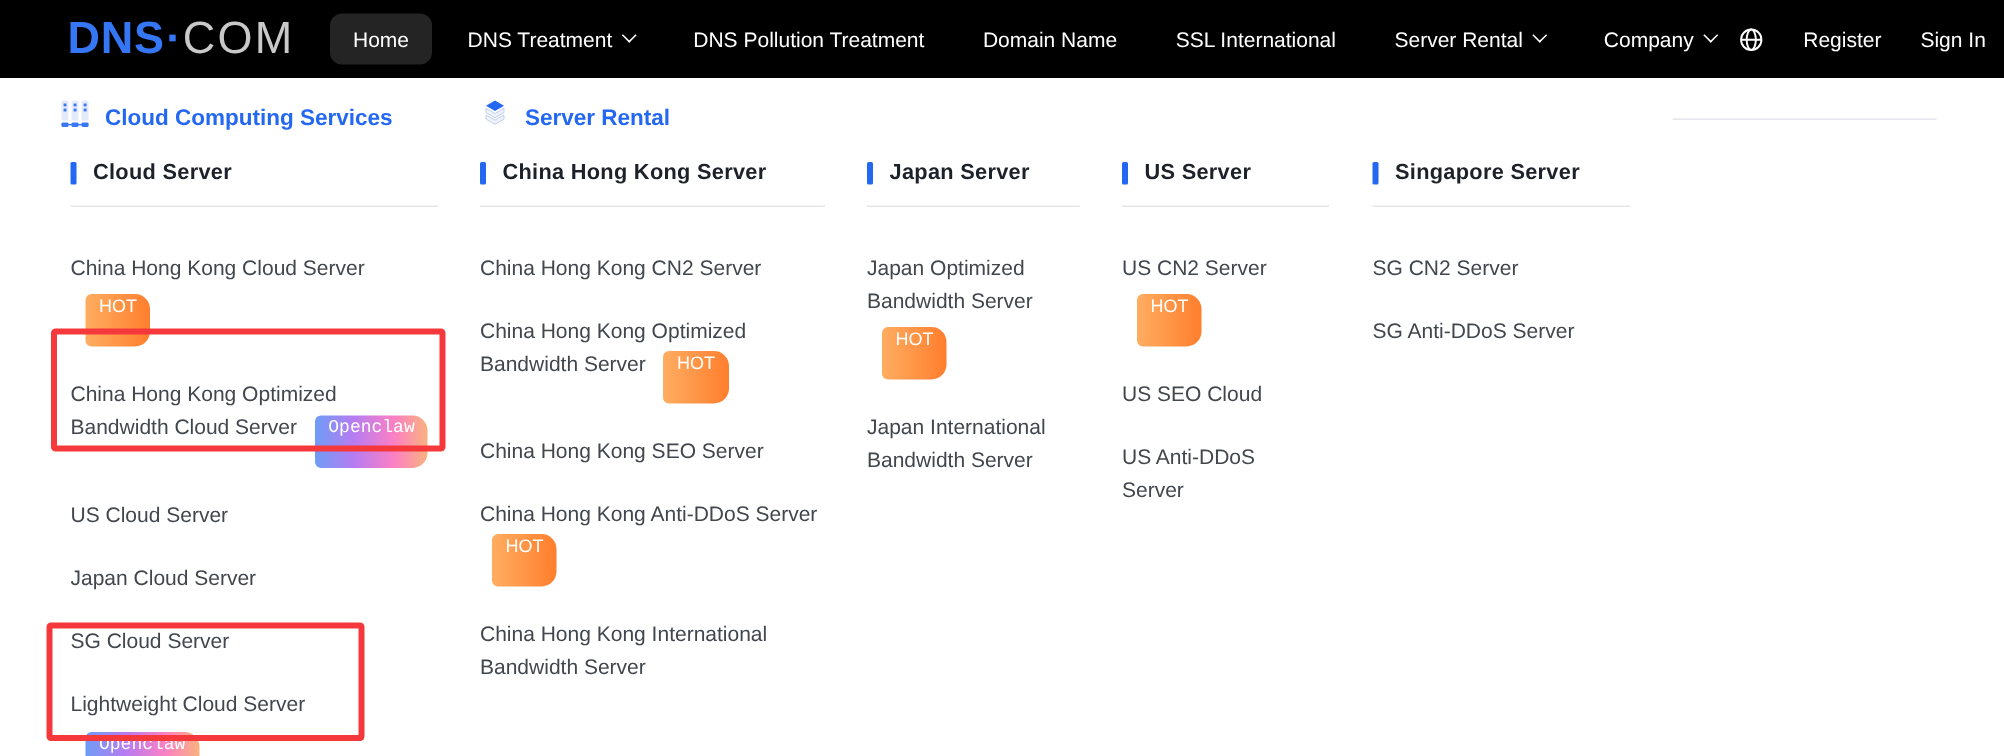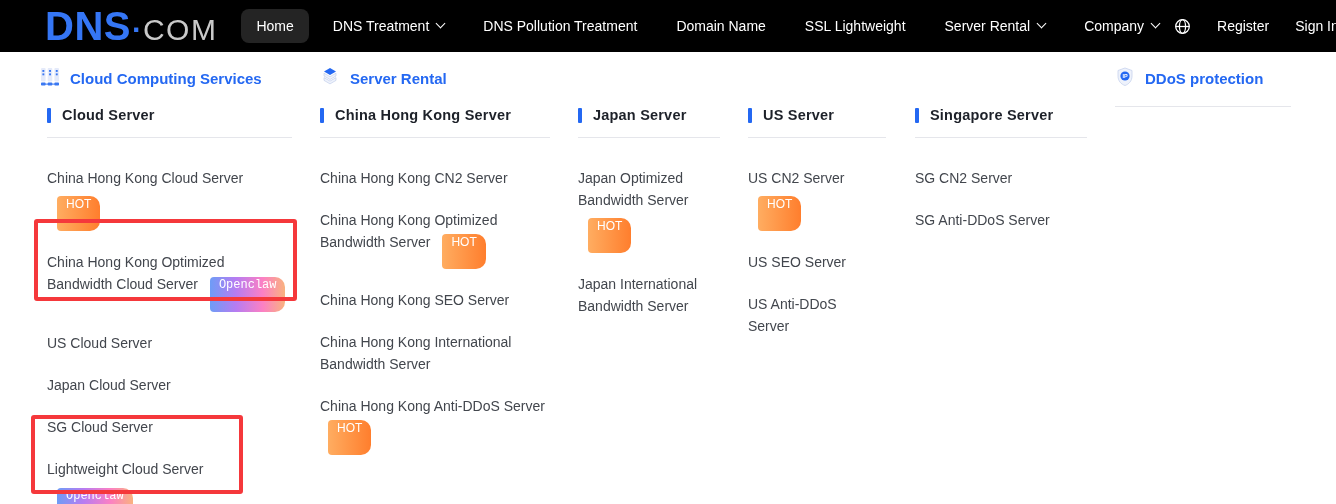--- a/index.html
+++ b/index.html
@@ -3,21 +3,21 @@
 <meta charset="utf-8">
 <style>
   * { box-sizing: border-box; }
   body { margin: 0; font-family: "Liberation Sans", sans-serif; background: #fff; }
   .page { position: relative; width: 1336px; height: 504px; overflow: hidden; background: #fff; }
 
   
   .nav { position: absolute; top: 0; left: 0; width: 100%; height: 52px; background: #000;
          display: flex; align-items: center; padding: 0 45px; }
   .logo { display: flex; align-items: baseline; cursor: pointer; user-select: none; }
-  .logo-dns { color: #3576f5; font-weight: 800; font-size: 40px; letter-spacing: 0.5px; }
+  .logo-dns { color: #3576f5; font-weight: 800; font-size: 30px; letter-spacing: 0.5px; }
   .logo-dot { color: #3576f5; font-weight: 800; font-size: 30px; margin: 0 1px; }
   .logo-com { color: #c9c9c9; font-weight: 400; font-size: 30px; letter-spacing: 1.5px; }
   .nav-items { display: flex; align-items: flex-end; margin-left: 24px; gap: 9px; }
   .nav-item { color: #fff; font-size: 14px; padding: 9px 15px; border-radius: 8px;
               cursor: pointer; white-space: nowrap; display: flex; align-items: center; }
   .nav-item.active { background: #242424; }
   .chev { width: 7px; height: 7px; border-right: 1.5px solid #fff; border-bottom: 1.5px solid #fff;
           transform: rotate(45deg); margin-left: 8px; margin-top: -5px; display: inline-block; }
   .nav-right { margin-left: auto; display: flex; align-items: center; gap: 26px; }
   .nav-link { color: #fff; font-size: 14px; cursor: pointer; white-space: nowrap; }
@@ -68,21 +68,21 @@
         <span>DNS Treatment</span>
         <span class="chev"></span>
       </div>
       <div class="nav-item">
         <span>DNS Pollution Treatment</span>
       </div>
       <div class="nav-item">
         <span>Domain Name</span>
       </div>
       <div class="nav-item">
-        <span>SSL Lightweight</span>
+        <span>SSL International</span>
       </div>
       <div class="nav-item">
         <span>Server Rental</span>
         <span class="chev"></span>
       </div>
       <div class="nav-item">
         <span>Company</span>
         <span class="chev"></span>
       </div>
     </nav>
@@ -176,26 +176,26 @@
             <span class="item-label">China Hong Kong CN2 Server</span>
           </div>
           <div class="menu-item">
             <span class="item-label">China Hong Kong Optimized Bandwidth Server</span>
             <span class="badge hot inline">HOT</span>
           </div>
           <div class="menu-item">
             <span class="item-label">China Hong Kong SEO Server</span>
           </div>
           <div class="menu-item">
-            <span class="item-label">China Hong Kong International Bandwidth Server</span>
-          </div>
-          <div class="menu-item">
             <span class="item-label">China Hong Kong Anti-DDoS Server</span>
             <span class="badge hot inline">HOT</span>
           </div>
+          <div class="menu-item">
+            <span class="item-label">China Hong Kong International Bandwidth Server</span>
+          </div>
         </div>
       </div>
     </div>
 
     <div class="col" style="left:578px;width:142px;">
       <div class="group-row empty"></div>
       <div class="inner">
         <div class="section-row">
           <span class="bar"></span>
           <span class="stitle">Japan Server</span>
@@ -220,21 +220,21 @@
           <span class="bar"></span>
           <span class="stitle">US Server</span>
         </div>
         <div class="divider"></div>
         <div class="items">
           <div class="menu-item">
             <span class="item-label">US CN2 Server</span>
             <div class="badge-row"><span class="badge hot">HOT</span></div>
           </div>
           <div class="menu-item">
-            <span class="item-label">US SEO Server</span>
+            <span class="item-label">US SEO Cloud</span>
           </div>
           <div class="menu-item">
             <span class="item-label">US Anti-DDoS Server</span>
           </div>
         </div>
       </div>
     </div>
 
     <div class="col" style="left:915px;width:172px;">
       <div class="group-row empty"></div>
@@ -249,30 +249,20 @@
             <span class="item-label">SG CN2 Server</span>
           </div>
           <div class="menu-item">
             <span class="item-label">SG Anti-DDoS Server</span>
           </div>
         </div>
       </div>
     </div>
 
     <div class="col" style="left:1115px;width:176px;">
-      <div class="group-row">
-        <span>
-          <svg width="20" height="20" viewBox="0 0 20 20">
-            <path d="M10 1 L17 3.5 V9 C17 14 13.8 17.2 10 18.5 C6.2 17.2 3 14 3 9 V3.5 Z" fill="#eef2fb" stroke="#c6d2ee" stroke-width="0.8"></path>
-            <circle cx="10" cy="9" r="4.6" fill="#2468f2"></circle>
-            <text x="10" y="11" text-anchor="middle" font-size="5.5" font-weight="bold" fill="#ffffff" font-family="Liberation Sans, sans-serif">IP</text>
-          </svg>
-        </span>
-        <span class="gtitle">DDoS protection</span>
-      </div>
       <div class="inner">
         <div class="divider"></div>
       </div>
     </div>
 
     <div class="annotation box1"></div>
     <div class="annotation box2"></div>
   </div>
 </div>
 

